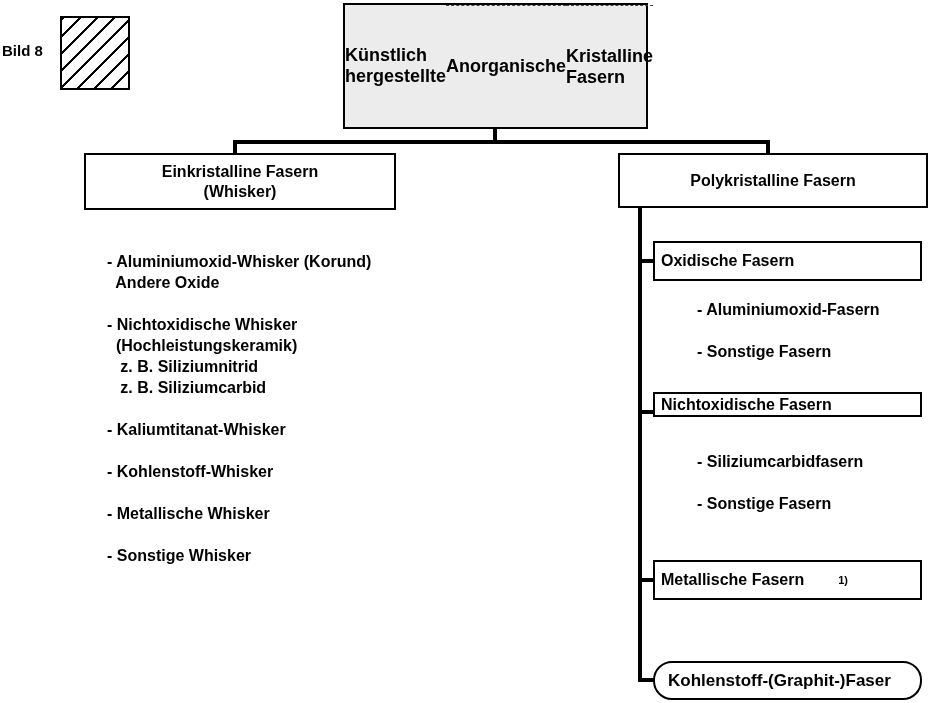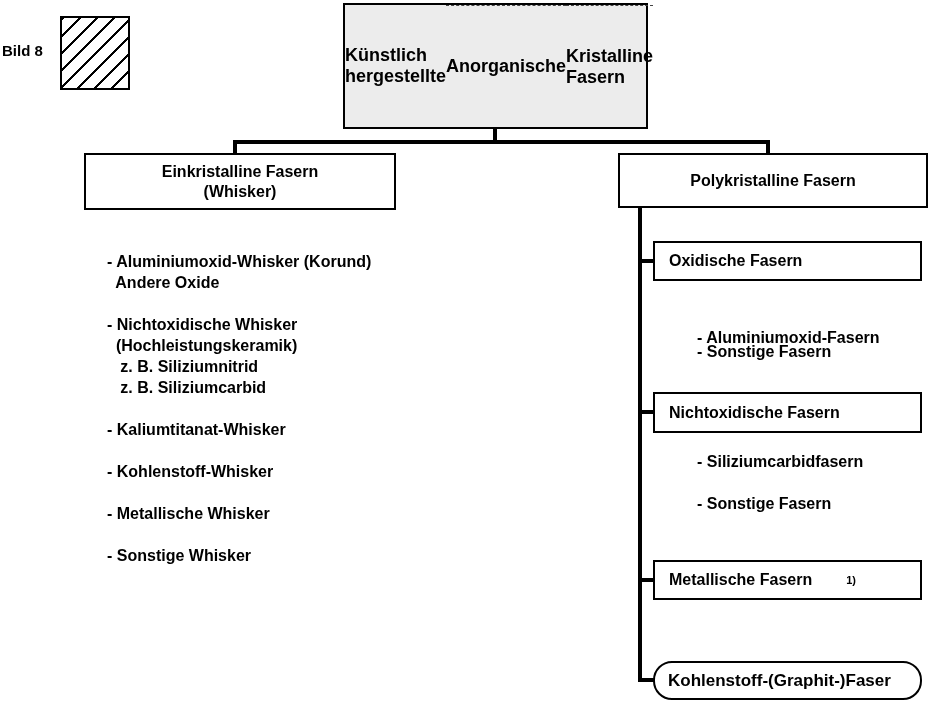--- a/index.html
+++ b/index.html
@@ -42,21 +42,21 @@
   
   .left-list{
     left:107px;top:251px;
     font-size:16px;line-height:21px;white-space:pre;
   }
   
   .sub-box{
     left:653px;width:269px;
     box-sizing:border-box;border:2px solid #000;background:#fff;
     display:flex;align-items:center;
-    font-size:16px;padding-left:14px;
+    font-size:16px;padding-left:6px;
   }
   .sub-box .fn-ref{font-size:11px;margin-left:6px;}
   .sub-item{
     left:697px;font-size:16px;line-height:20px;white-space:pre;
   }
   
   .footnote{
     left:3px;top:638px;
     font-size:12px;line-height:16px;letter-spacing:0.2px;white-space:pre;
   }
@@ -92,24 +92,24 @@
 
   <div class="abs conn" style="left:638px;top:206px;width:4px;height:476px;"></div>
   <div class="abs conn" style="left:640px;top:259px;width:15px;height:4px;"></div>
   <div class="abs conn" style="left:640px;top:410px;width:15px;height:4px;"></div>
   <div class="abs conn" style="left:640px;top:578px;width:15px;height:4px;"></div>
   <div class="abs conn" style="left:640px;top:678px;width:15px;height:4px;"></div>
 
   <div class="abs sub-box" style="top:241px;height:40px;">
     <span>Oxidische Fasern</span>
   </div>
-  <div class="abs sub-item" style="top:300px;margin-top:28px;">- Aluminiumoxid-Fasern</div>
+  <div class="abs sub-item" style="top:300px;">- Aluminiumoxid-Fasern</div>
   <div class="abs sub-item" style="top:342px;">- Sonstige Fasern</div>
 
-  <div class="abs sub-box" style="top:392px;height:41px;align-items:center;">
+  <div class="abs sub-box" style="top:392px;height:25px;align-items:center;">
     <span>Nichtoxidische Fasern</span>
   </div>
   <div class="abs sub-item" style="top:452px;">- Siliziumcarbidfasern</div>
   <div class="abs sub-item" style="top:494px;">- Sonstige Fasern</div>
 
   <div class="abs sub-box" style="top:560px;height:40px;gap:28px;">
     <span>Metallische Fasern</span>
     <span class="fn-ref">1)</span>
   </div>
 

